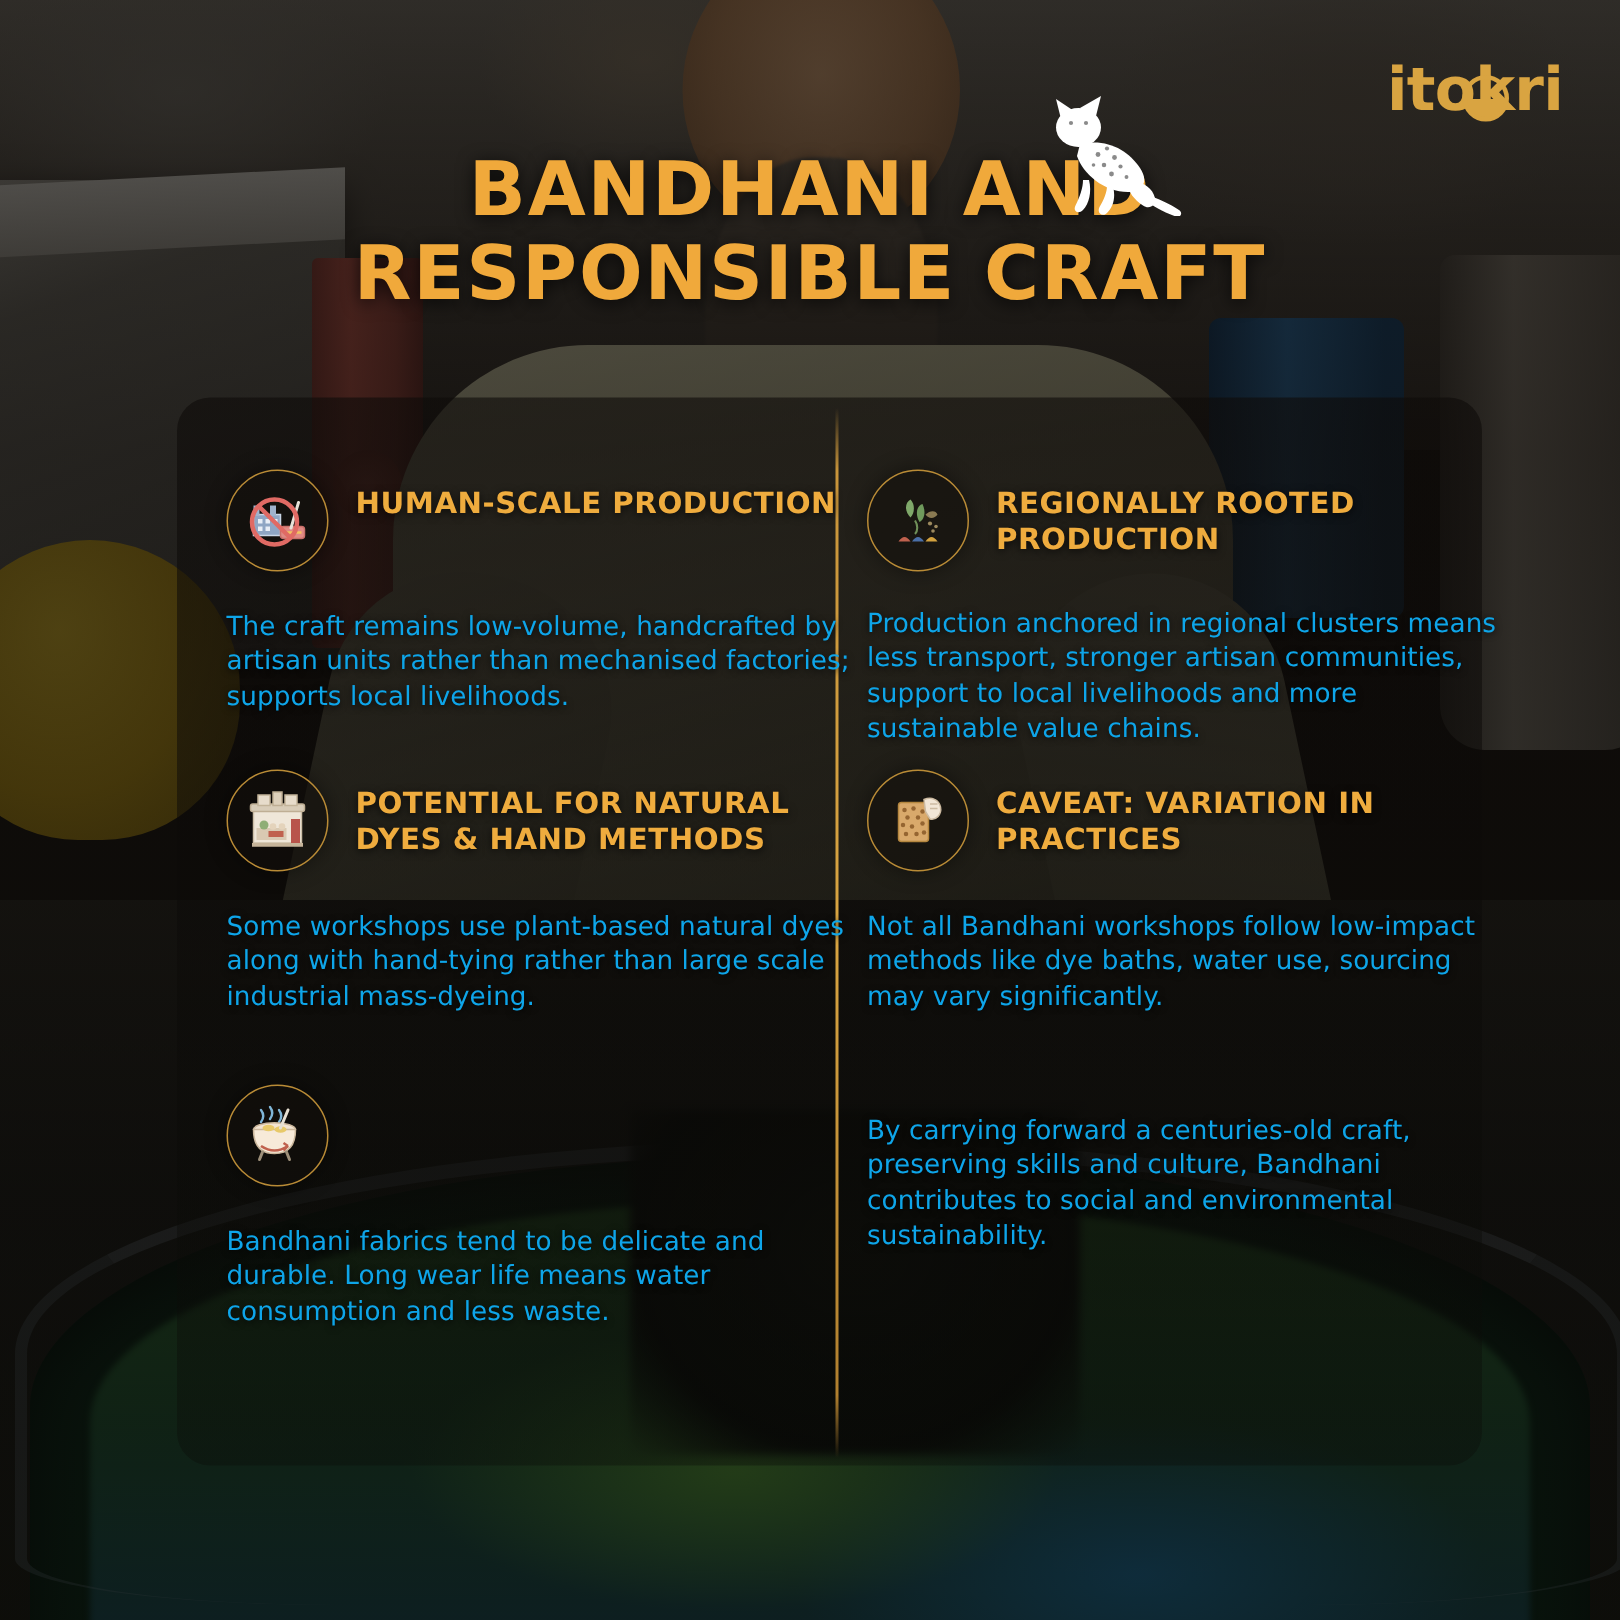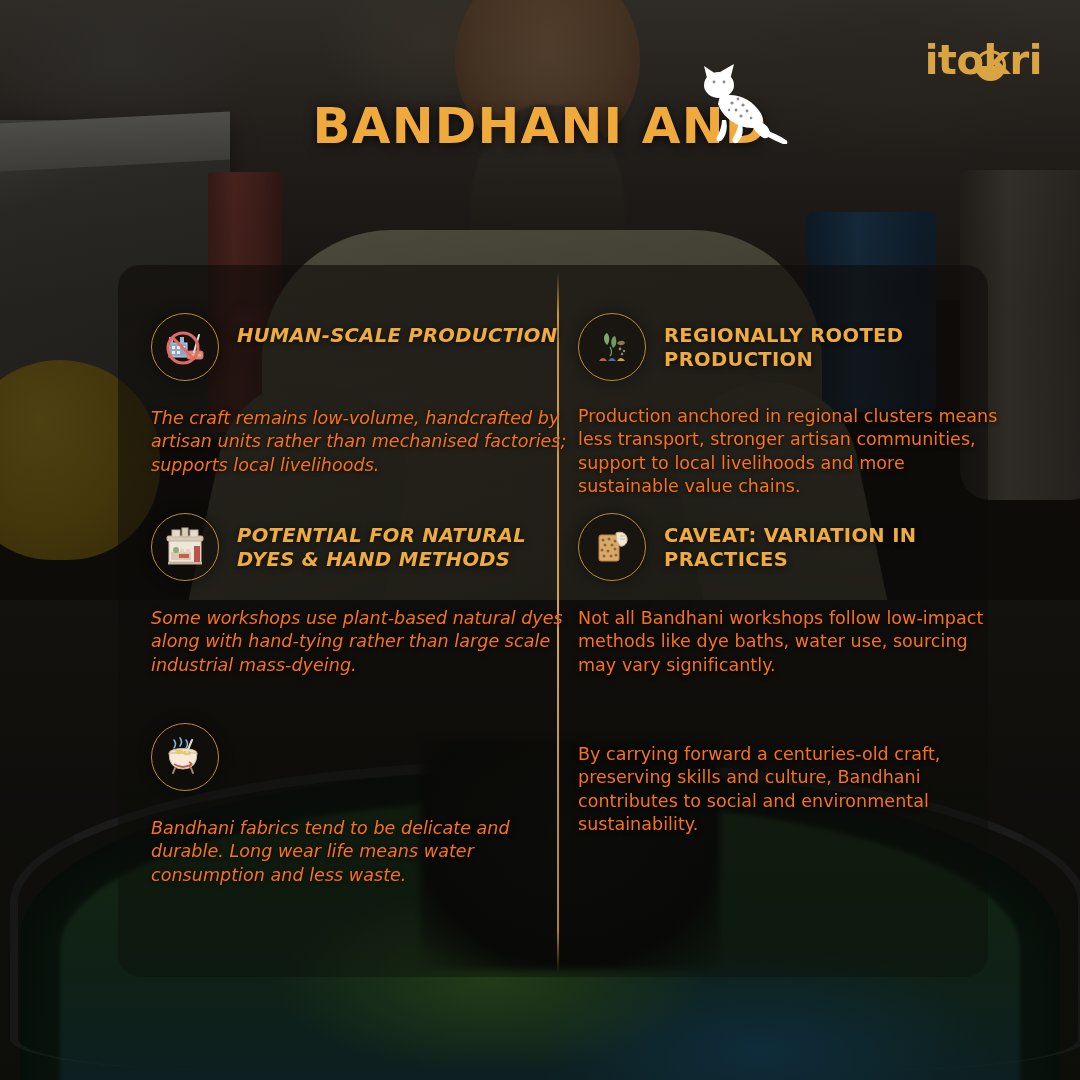--- a/index.html
+++ b/index.html
@@ -232,31 +232,31 @@
     font-size: 19.5px;
     font-weight: 800;
     letter-spacing: .35px;
     line-height: 1.22;
     padding-top: 11px;
     text-shadow: 0 1px 6px rgba(0,0,0,.7);
     font-family: "DejaVu Sans", sans-serif;
   }
   .body-text {
     margin-top: 26px;
-    color: #f97316;
+    color: #0ea5e9;
     font-size: 17.5px;
     line-height: 1.33;
     letter-spacing: .05px;
     text-shadow: 0 1px 5px rgba(0,0,0,.8);
     font-family: "DejaVu Sans", sans-serif;
     white-space: pre-line;
   }
 
   
-  .col-l { left: 33px; width: 420px; font-style: italic; }
+  .col-l { left: 33px; width: 420px; }
   .col-r { left: 460px; width: 420px; }
   .row-1 { top: 48px; }
   .row-2 { top: 248px; }
   .row-3 { top: 458px; }
   .col-r.row-1 .body-text { margin-top: 24px; }
   .col-r.row-3 .body-text { margin-top: 20px; }
 </style>
 </head>
 <body>
 
@@ -284,20 +284,21 @@
     <div class="bg-scrim"></div>
   </div>
 
   <div class="logo">
     <span>itokri</span>
   </div>
   <div class="logo-o"></div>
 
   <div class="title">
     <span>BANDHANI AND</span>
+    <span class="l2">RESPONSIBLE CRAFT</span>
   </div>
 
   <svg class="cat" viewBox="0 0 104 86">
     <g fill="#ffffff">
       <path d="M18 24 L14 8 L26 16 Z"></path>
       <path d="M40 22 L44 6 L30 14 Z"></path>
       <ellipse cx="29" cy="27" rx="15" ry="13"></ellipse>
       <path d="M30 38 C48 34 62 42 70 54 C76 63 72 70 62 70 C46 70 32 58 28 46 Z"></path>
       <path d="M62 64 C70 62 78 66 80 74 C81 79 76 82 72 79 C66 75 62 70 62 64 Z"></path>
       <path d="M74 72 C82 74 90 78 96 82 C99 84 97 88 93 86 C85 83 78 79 74 76 Z"></path>

